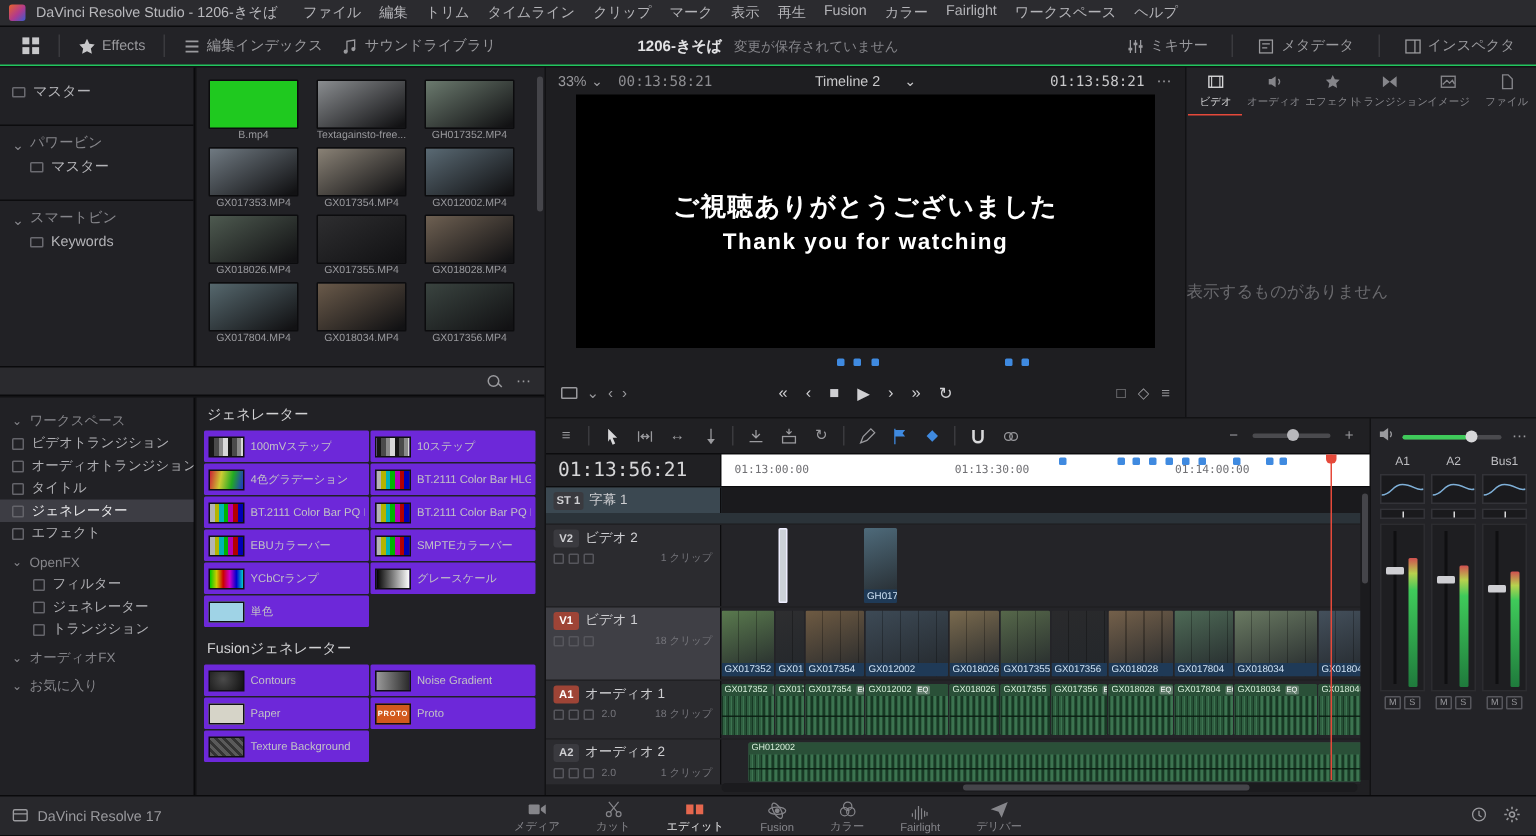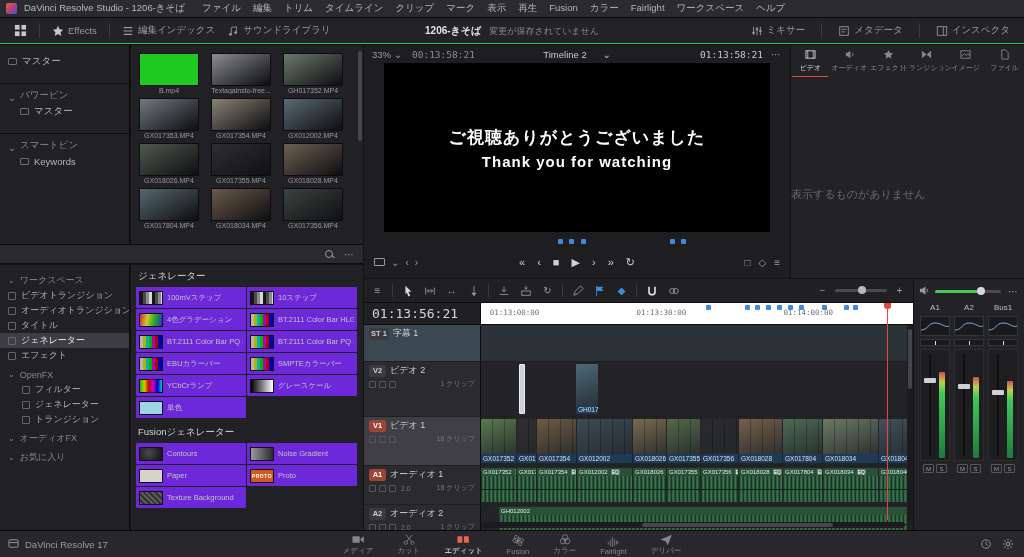--- a/index.html
+++ b/index.html
@@ -670,21 +670,21 @@
           <span class="rmarker" style="left: 66%;"></span>
           <span class="rmarker" style="left: 68.5%;"></span>
           <span class="rmarker" style="left: 71%;"></span>
           <span class="rmarker" style="left: 73.5%;"></span>
           <span class="rmarker" style="left: 79%;"></span>
           <span class="rmarker" style="left: 84%;"></span>
           <span class="rmarker" style="left: 86%;"></span>
         </div>
     </div>
     <div id="tl-tracks">
-        <div class="trow subtitle" style="height: 36px;">
+        <div class="trow subtitle" style="height: 24px; flex-direction: column;">
           <div class="thead">
             <div class="thl1">
               <span class="tbadge">ST 1</span>
               <span class="tname">字幕 1</span>
             </div>
           </div>
           <div class="tbody"></div>
         </div>
         <div class="trow video" style="height: 54px;">
           <div class="thead">

